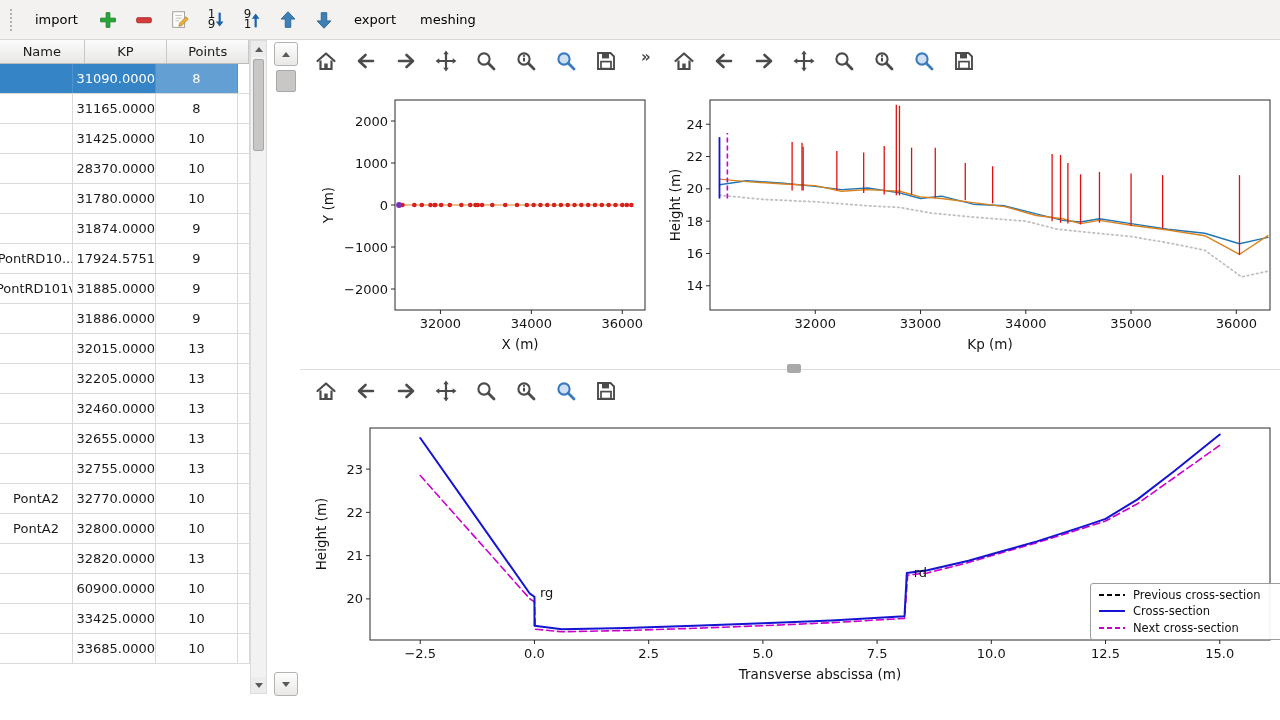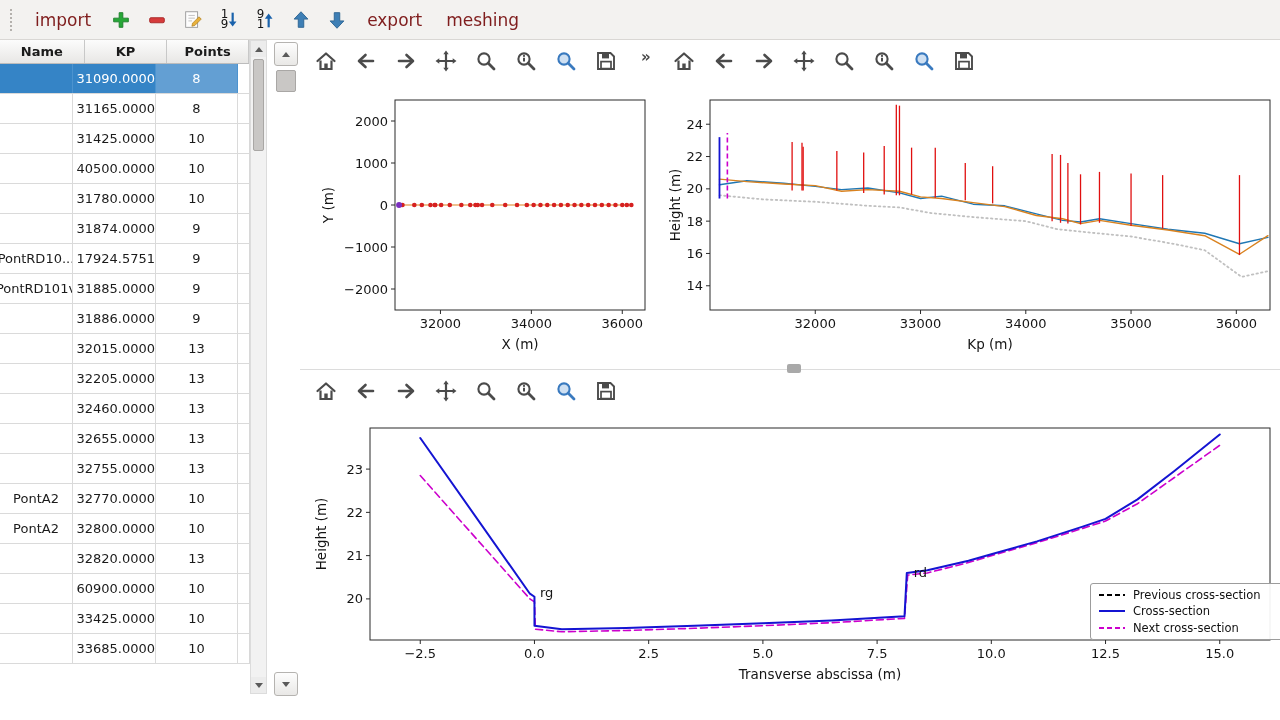--- a/index.html
+++ b/index.html
@@ -4,29 +4,29 @@
 <style>
   *{margin:0;padding:0;box-sizing:border-box}
   html,body{width:1280px;height:720px;overflow:hidden;background:#fff;
     font-family:"DejaVu Sans","Liberation Sans",sans-serif;}
   #app{position:relative;width:1280px;height:720px;background:#fff;overflow:hidden}
 
   
   .app-toolbar{position:absolute;left:0;top:0;width:1280px;height:40px;background:#f3f2f0;
     border-bottom:1px solid #d9d7d4;display:flex;align-items:center;padding:0 6px;gap:6px}
   .grip{width:6px;height:22px;border-left:2px dotted #b4b1ad;margin:0 4px}
-  .tb-text{font-size:17px;color:#7f1d1d;padding:5px 9px;border-radius:3px;cursor:default}
+  .tb-text{font-size:13px;color:#000000;padding:5px 9px;border-radius:3px;cursor:default}
   .tb-btn{width:30px;height:28px;display:flex;align-items:center;justify-content:center;border-radius:3px}
   .tb-btn svg{width:22px;height:22px}
 
   
   .table{position:absolute;left:0;top:40px;width:250px;background:#fff;font-size:13px;color:#1b1b1b;
     border-right:1px solid #d8d8d8}
   .thead{display:flex;height:24px;background:linear-gradient(#fcfcfc,#e8e7e5);border-bottom:1px solid #bcbcbc}
-  .th{display:flex;align-items:center;justify-content:center;font-weight:bold;border-right:1px solid #c8c8c8}
+  .th{display:flex;align-items:center;justify-content:center;font-weight:normal;border-right:1px solid #c8c8c8}
   .tw-name{width:85px}.tw-kp{width:83px}.tw-points{width:82px}
   .trow{display:flex;height:30px;border-bottom:1px solid #dadada;background:#fff}
   .tcell{display:flex;align-items:center;border-right:1px solid #dadada;overflow:hidden;white-space:nowrap}
   .cell-name{width:73px;justify-content:center}
   .cell-kp{width:83px;justify-content:flex-end;}
   .cell-points{width:82px;justify-content:center}
   .trow.selected .tcell{background:#3584c6;color:#fff;border-right-color:#4c93cf}
   .trow.selected .cell-points{background:#639fd3}
 
   
@@ -140,21 +140,21 @@
           <div class="tcell cell-kp">31165.0000</div>
           <div class="tcell cell-points">8</div>
         </div>
         <div class="trow">
           <div class="tcell cell-name"></div>
           <div class="tcell cell-kp">31425.0000</div>
           <div class="tcell cell-points">10</div>
         </div>
         <div class="trow">
           <div class="tcell cell-name"></div>
-          <div class="tcell cell-kp">40500.0000</div>
+          <div class="tcell cell-kp">28370.0000</div>
           <div class="tcell cell-points">10</div>
         </div>
         <div class="trow">
           <div class="tcell cell-name"></div>
           <div class="tcell cell-kp">31780.0000</div>
           <div class="tcell cell-points">10</div>
         </div>
         <div class="trow">
           <div class="tcell cell-name"></div>
           <div class="tcell cell-kp">31874.0000</div>

